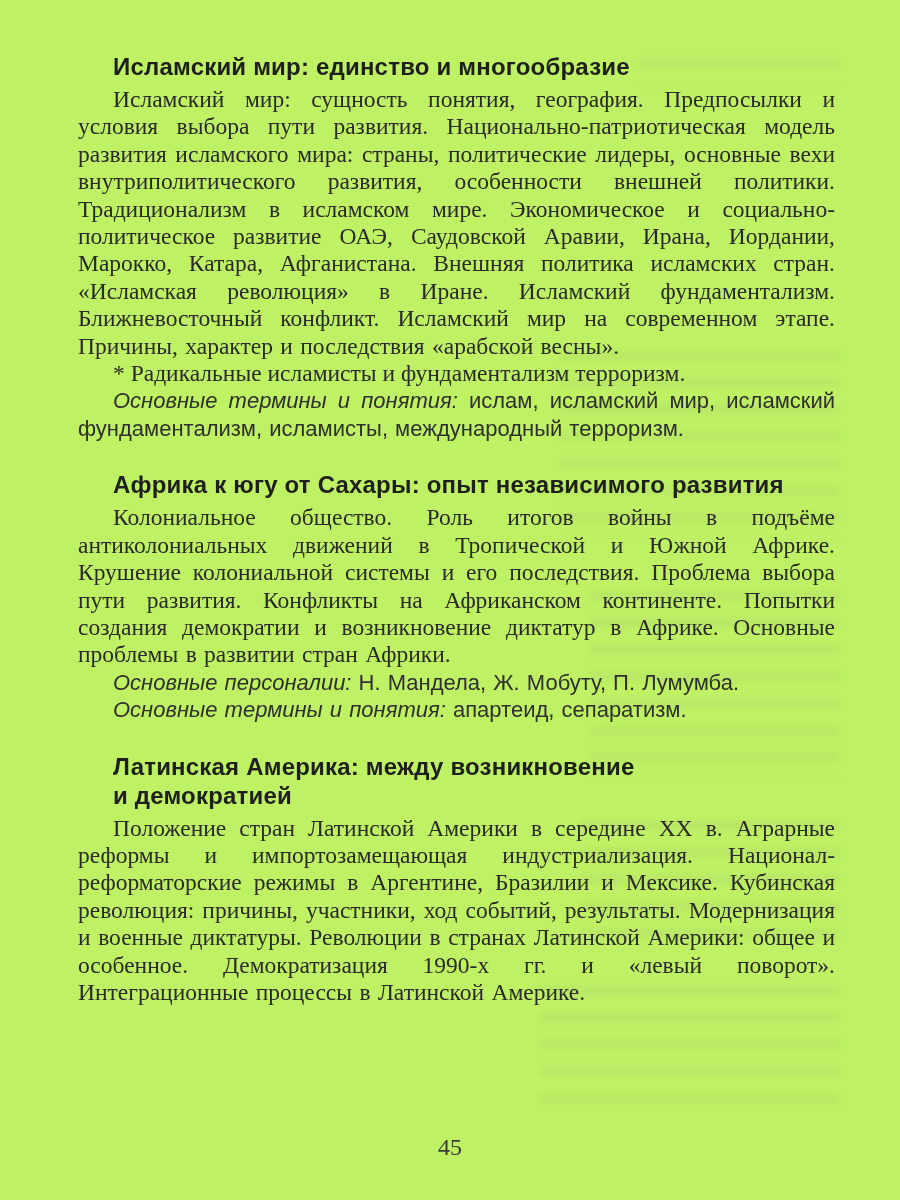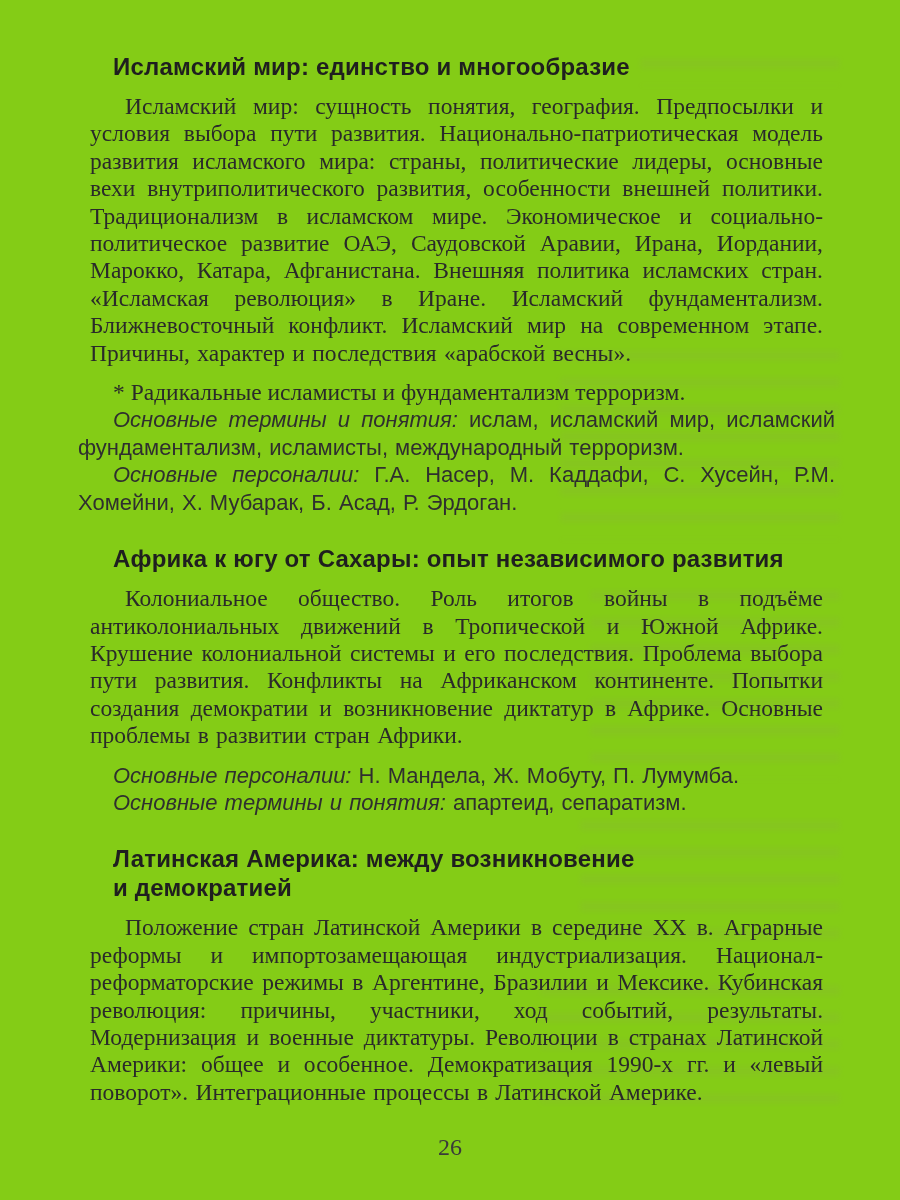--- a/index.html
+++ b/index.html
@@ -5,21 +5,21 @@
   html, body { margin: 0; padding: 0; }
   body {
     width: 900px; height: 1200px;
     background: #ffffff;
     font-family: "Liberation Serif", serif;
     overflow: hidden;
   }
   .page {
     position: relative;
     width: 900px; height: 1200px;
-    background: #84cc16;
+    background: #bef264;
     overflow: hidden;
   }
   
   .bleed {
     position: absolute;
     pointer-events: none;
     background: repeating-linear-gradient(
       180deg,
       rgba(150, 140, 115, 0.16) 0px, rgba(150, 140, 115, 0.16) 11px,
       rgba(255,255,255,0) 11px, rgba(255,255,255,0) 27px
@@ -50,21 +50,21 @@
     letter-spacing: 0.2px;
   }
   .section + .section .section-heading,
   .gap-heading { margin-top: 28px; }
   .body-par {
     font-family: "Liberation Serif", serif;
     font-size: 23.5px;
     line-height: 27.4px;
     text-align: justify;
     text-indent: 35px;
-    margin: 12px;
+    margin: 0;
     word-spacing: 1.5px;
     color: #2a2a2a;
   }
   .note-par {
     font-family: "Liberation Serif", serif;
     font-size: 23.5px;
     line-height: 27.4px;
     text-indent: 35px;
     margin: 0;
     color: #2a2a2a;
@@ -101,32 +101,31 @@
   <div class="bleed b4"></div>
   <div class="bleed b5"></div>
 
   <div class="content">
 
     <div class="section">
       <h2 class="section-heading">Исламский мир: единство и многообразие</h2>
       <p class="body-par">Исламский мир: сущность понятия, география. Предпосылки и условия выбора пути развития. Национально-патриотическая модель развития исламского мира: страны, политические лидеры, основные вехи внутриполитического развития, особенности внешней политики. Традиционализм в исламском мире. Экономическое и социально-политическое развитие ОАЭ, Саудовской Аравии, Ирана, Иордании, Марокко, Катара, Афганистана. Внешняя политика исламских стран. «Исламская революция» в Иране. Исламский фундаментализм. Ближневосточный конфликт. Исламский мир на современном этапе. Причины, характер и последствия «арабской весны».</p>
       <p class="note-par">* Радикальные исламисты и фундаментализм терроризм.</p>
       <p class="terms-par"><span class="label">Основные термины и понятия:</span><span> ислам, исламский мир, исламский фундаментализм, исламисты, международный терроризм.</span></p>
-      <p class="terms-par"><span class="label">Основные персоналии:</span><span> Г.А. Насер, М. Каддафи, С. Хусейн, Р.М. Хомейни, Х. Мубарак, Б. Асад, Р. Эрдоган.</span></p>
     </div>
 
     <div class="section">
       <h2 class="section-heading">Африка к югу от Сахары: опыт независимого развития</h2>
       <p class="body-par">Колониальное общество. Роль итогов войны в подъёме антиколониальных движений в Тропической и Южной Африке. Крушение колониальной системы и его последствия. Проблема выбора пути развития. Конфликты на Африканском континенте. Попытки создания демократии и возникновение диктатур в Африке. Основные проблемы в развитии стран Африки.</p>
       <p class="terms-par"><span class="label">Основные персоналии:</span><span> Н. Мандела, Ж. Мобуту, П. Лумумба.</span></p>
       <p class="terms-par"><span class="label">Основные термины и понятия:</span><span> апартеид, сепаратизм.</span></p>
     </div>
 
     <div class="section">
       <h2 class="section-heading">Латинская Америка: между возникновение
 и демократией</h2>
       <p class="body-par">Положение стран Латинской Америки в середине XX в. Аграрные реформы и импортозамещающая индустриализация. Национал-реформаторские режимы в Аргентине, Бразилии и Мексике. Кубинская революция: причины, участники, ход событий, результаты. Модернизация и военные диктатуры. Революции в странах Латинской Америки: общее и особенное. Демократизация 1990-х гг. и «левый поворот». Интеграционные процессы в Латинской Америке.</p>
     </div>
 
   </div>
 
-  <div class="page-number">26</div>
+  <div class="page-number">45</div>
 </div>
 
 </body></html>

